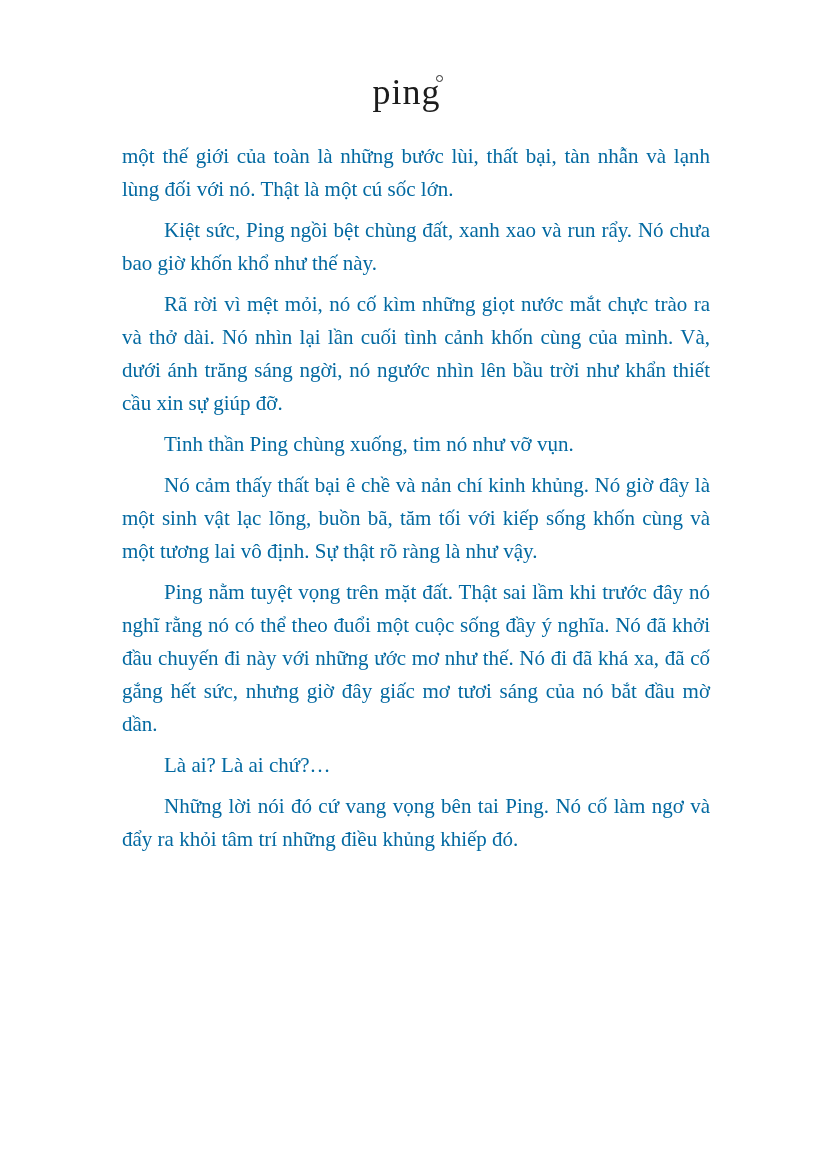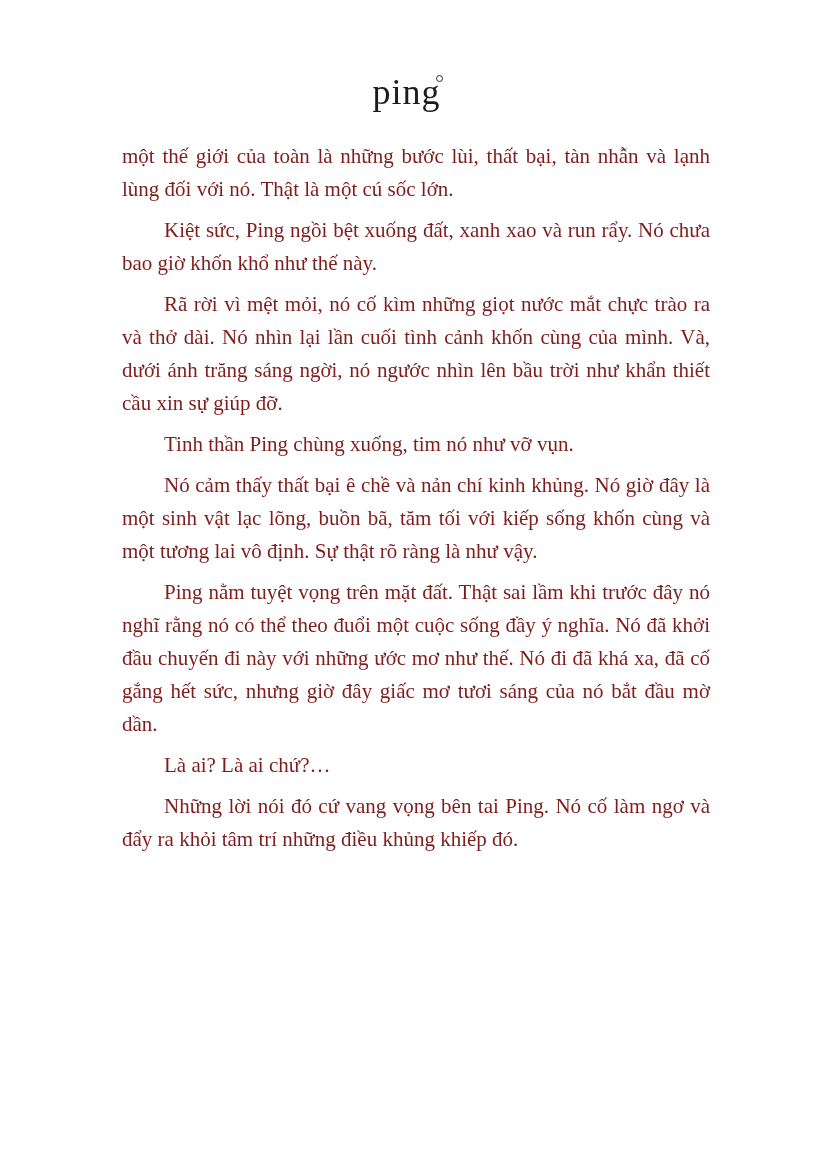--- a/index.html
+++ b/index.html
@@ -40,21 +40,21 @@
     border: 1.6px solid #2a2a2a;
     border-radius: 50%;
   }
   .content {
     margin-left: 122px;
     margin-top: 46px;
     width: 588px;
     text-align: justify;
     font-size: 21px;
     line-height: 33px;
-    color: #7f1d1d;
+    color: #0369a1;
   }
   .content p {
     margin: 0 0 8px 0;
     text-indent: 42px;
   }
   .content p.no-indent {
     text-indent: 0;
   }
   .page-number {
     position: absolute;
@@ -74,21 +74,21 @@
 
   <div class="title-wrap">
     <h1 class="title">
       <span>ping</span>
       <span class="title-ring"></span>
     </h1>
   </div>
 
   <main class="content">
     <p class="no-indent">một thế giới của toàn là những bước lùi, thất bại, tàn nhẫn và lạnh lùng đối với nó. Thật là một cú sốc lớn.</p>
-    <p>Kiệt sức, Ping ngồi bệt xuống đất, xanh xao và run rẩy. Nó chưa bao giờ khốn khổ như thế này.</p>
+    <p>Kiệt sức, Ping ngồi bệt chùng đất, xanh xao và run rẩy. Nó chưa bao giờ khốn khổ như thế này.</p>
     <p>Rã rời vì mệt mỏi, nó cố kìm những giọt nước mắt chực trào ra và thở dài. Nó nhìn lại lần cuối tình cảnh khốn cùng của mình. Và, dưới ánh trăng sáng ngời, nó ngước nhìn lên bầu trời như khẩn thiết cầu xin sự giúp đỡ.</p>
     <p>Tinh thần Ping chùng xuống, tim nó như vỡ vụn.</p>
     <p>Nó cảm thấy thất bại ê chề và nản chí kinh khủng. Nó giờ đây là một sinh vật lạc lõng, buồn bã, tăm tối với kiếp sống khốn cùng và một tương lai vô định. Sự thật rõ ràng là như vậy.</p>
     <p>Ping nằm tuyệt vọng trên mặt đất. Thật sai lầm khi trước đây nó nghĩ rằng nó có thể theo đuổi một cuộc sống đầy ý nghĩa. Nó đã khởi đầu chuyến đi này với những ước mơ như thế. Nó đi đã khá xa, đã cố gắng hết sức, nhưng giờ đây giấc mơ tươi sáng của nó bắt đầu mờ dần.</p>
     <p>Là ai? Là ai chứ?…</p>
     <p>Những lời nói đó cứ vang vọng bên tai Ping. Nó cố làm ngơ và đẩy ra khỏi tâm trí những điều khủng khiếp đó.</p>
   </main>
 
   <div class="page-number">22</div>
 

